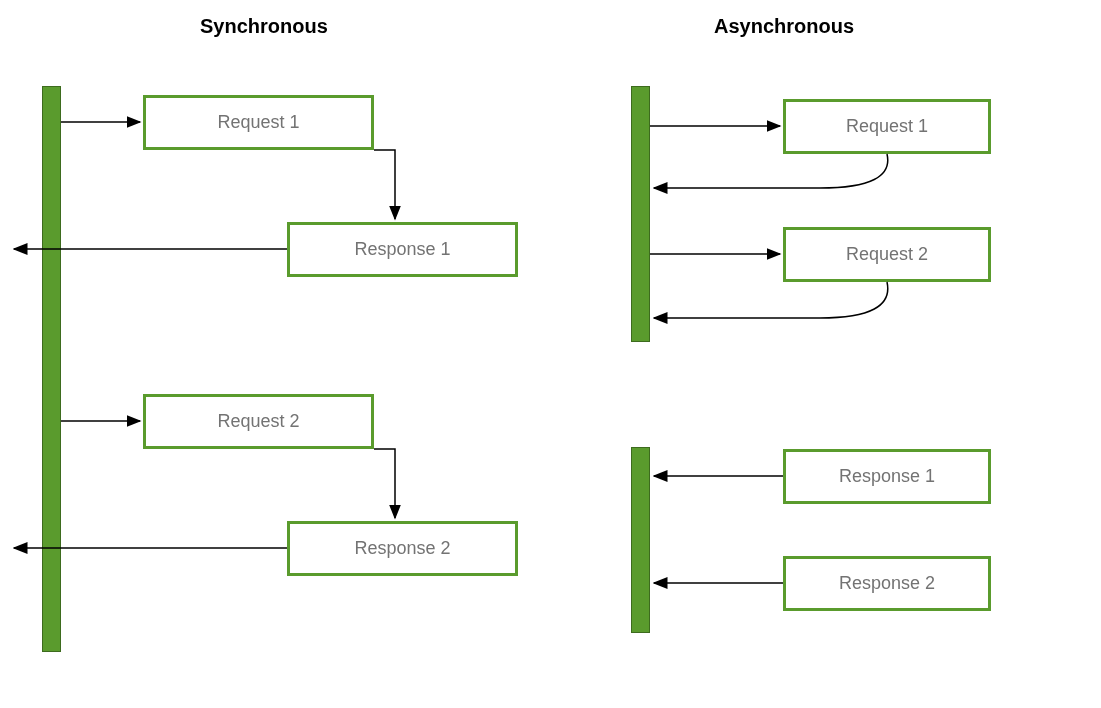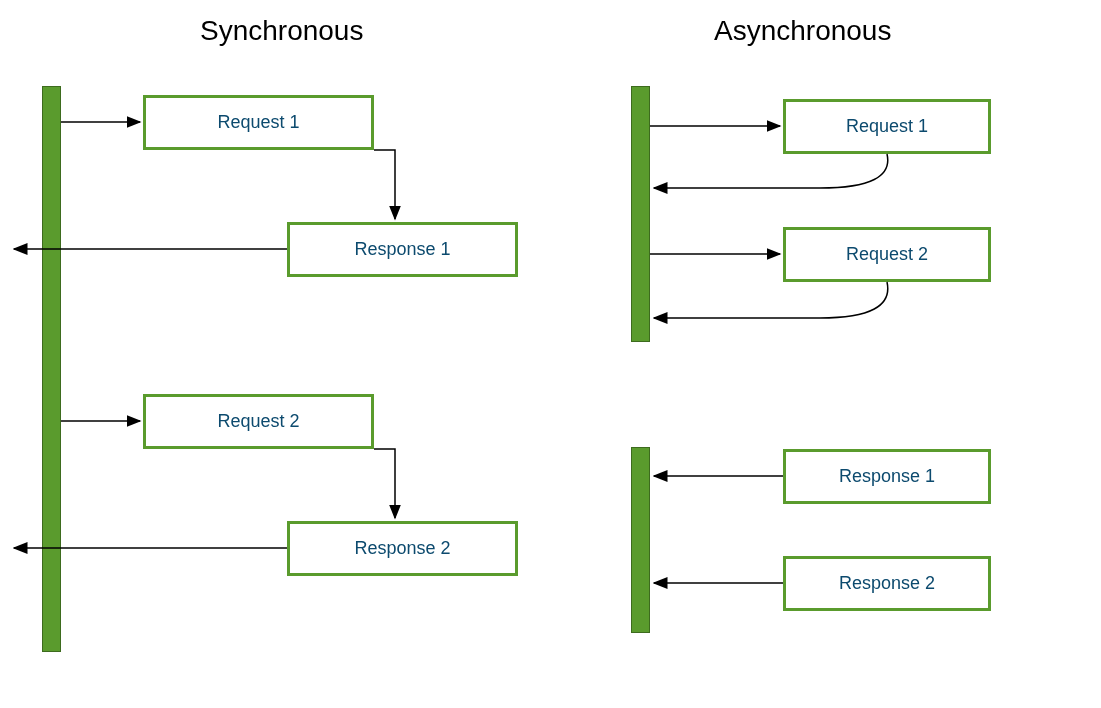--- a/index.html
+++ b/index.html
@@ -6,39 +6,39 @@
       margin: 0;
       padding: 0;
       width: 1101px;
       height: 708px;
       font-family: Arial, Helvetica, sans-serif;
       background: #fff;
       position: relative;
     }
     .title {
       position: absolute;
-      font-size: 28px;
-      font-weight: normal;
+      font-size: 20px;
+      font-weight: bold;
       color: #000;
     }
     .timeline-bar {
       position: absolute;
       background: #5a9b2d;
       border: 1px solid #3d6b1e;
     }
     .box {
       position: absolute;
       background: #fff;
       border: 3px solid #5a9b2d;
       box-sizing: border-box;
       display: flex;
       align-items: center;
       justify-content: center;
       font-size: 18px;
-      color: #0c4a6e;
+      color: #737373;
     }
     svg.arrows {
       position: absolute;
       top: 0;
       left: 0;
       width: 1101px;
       height: 708px;
       pointer-events: none;
     }
   </style>

